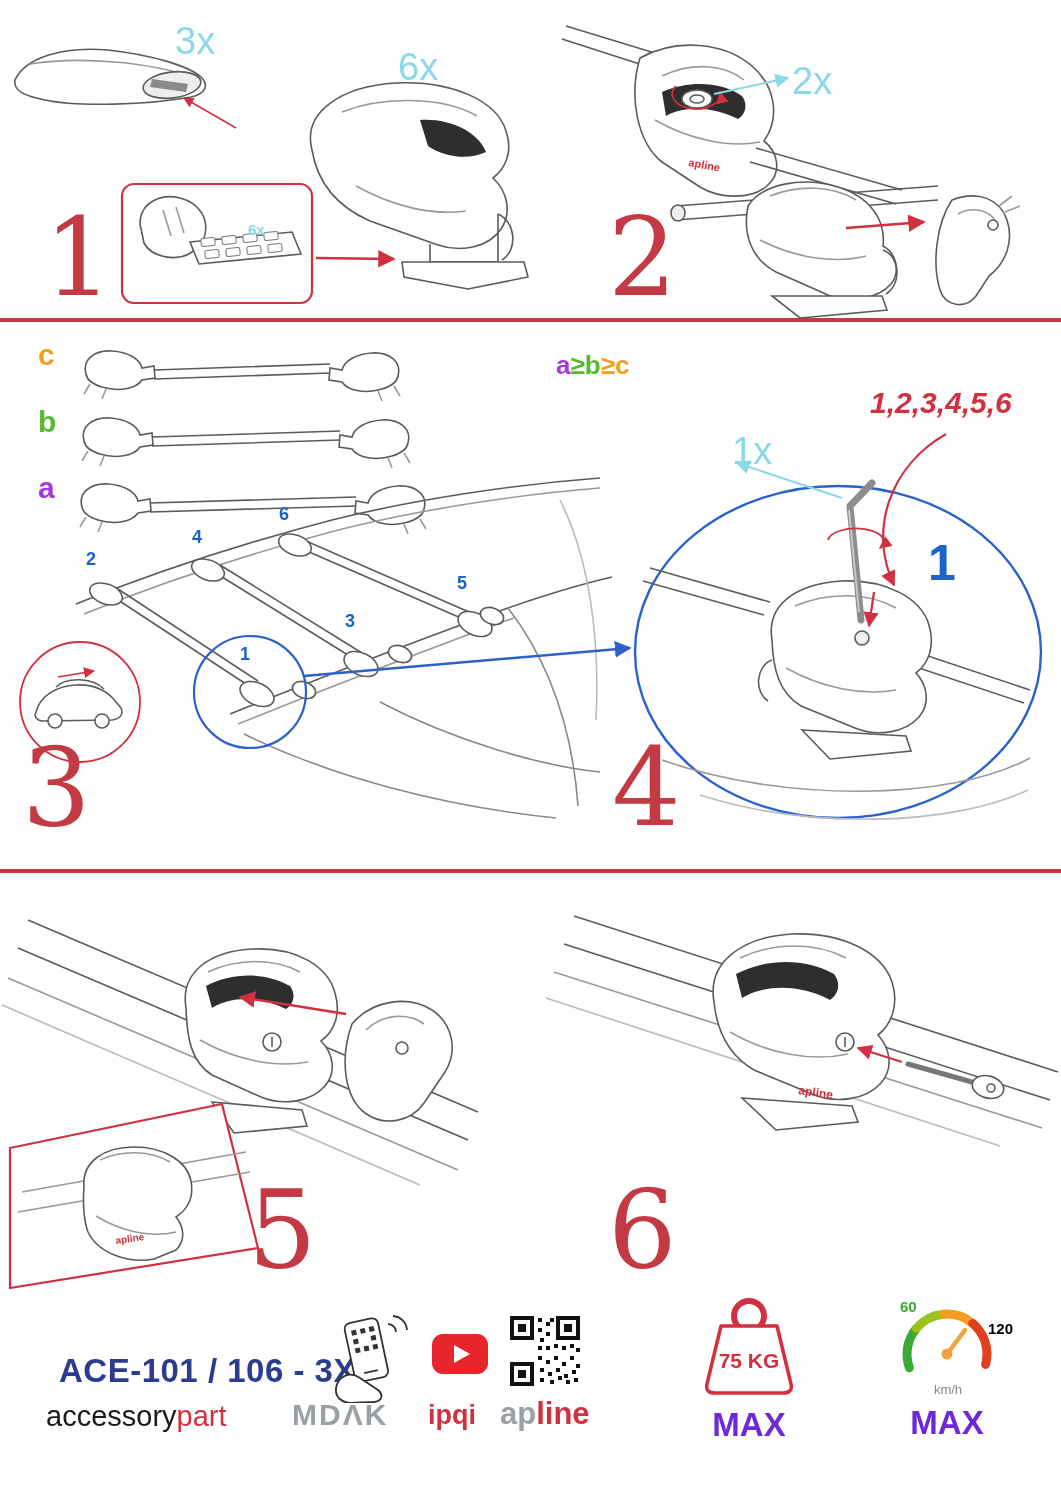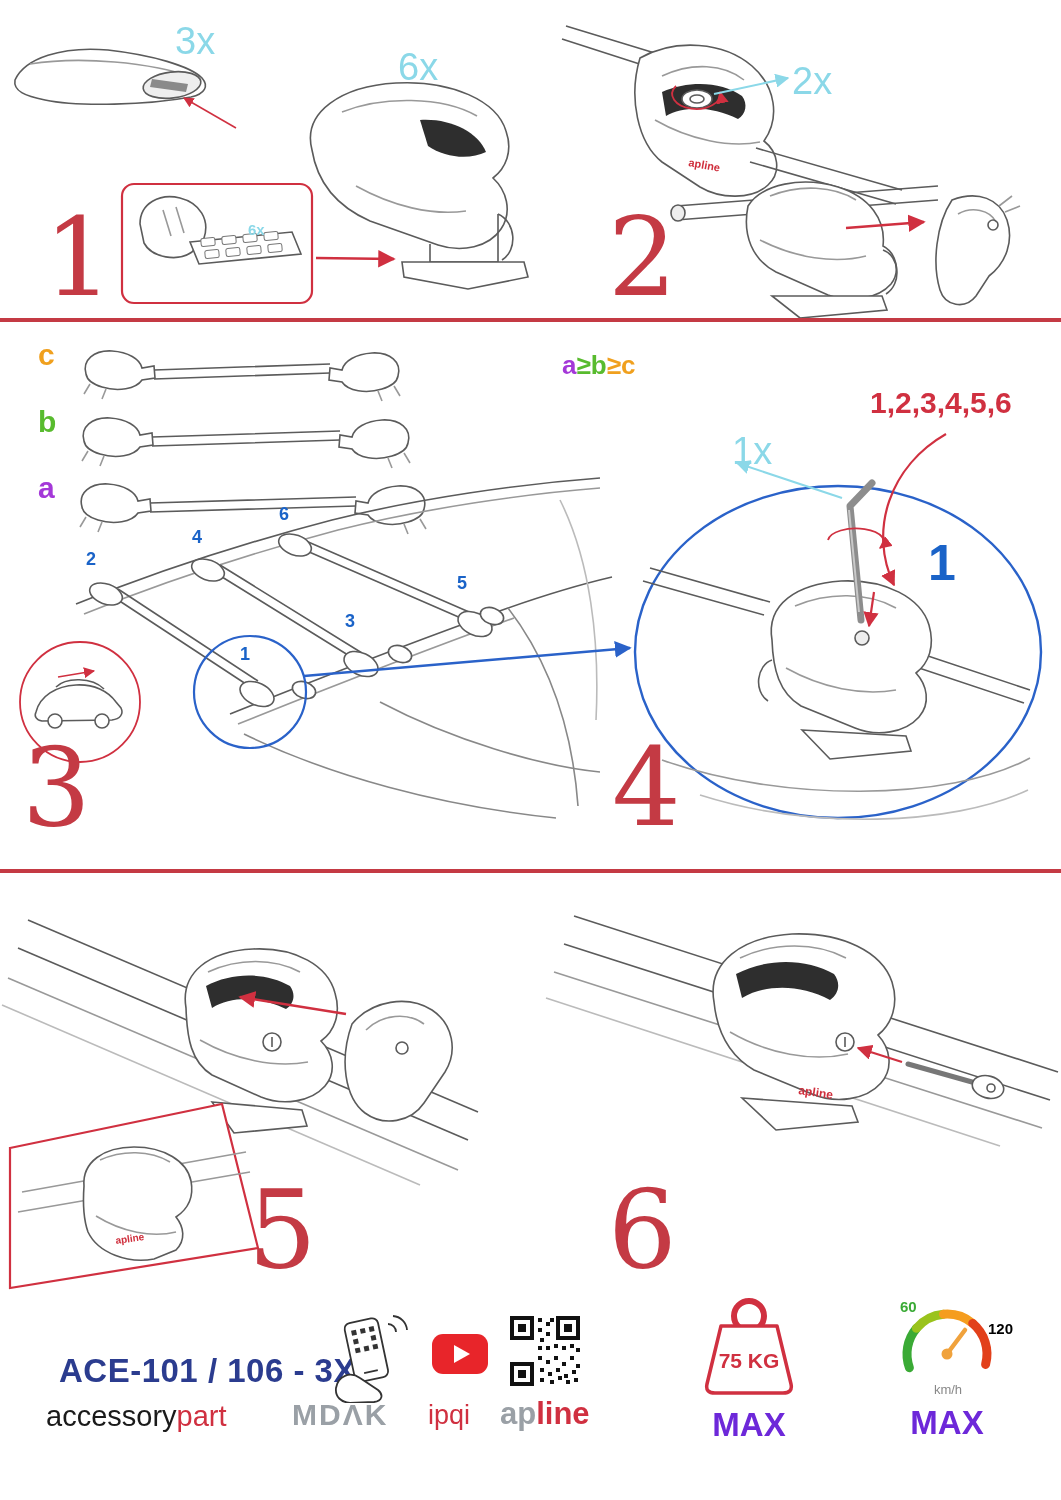--- a/index.html
+++ b/index.html
@@ -9,28 +9,28 @@
   }
   .abs{position:absolute;}
   .num{
     font-family:"DejaVu Serif",serif;font-size:108px;line-height:0.85;
     color:#c43a44;
   }
   .qty{font-size:38px;font-weight:500;color:#8bd8e8;line-height:1;}
   .qty-small{font-size:15px;font-weight:bold;color:#8bd8e8;line-height:1;}
   .pos{font-size:18px;font-weight:bold;color:#1a63c8;line-height:1;}
   .big-pos{font-size:50px;font-weight:bold;color:#1a63c8;line-height:1;}
-  .seq{font-size:30px;font-weight:bold;color:#d03040;line-height:1;}
+  .seq{font-size:30px;font-weight:bold;color:#d03040;line-height:1;font-style:italic;}
   .bar-label{font-size:30px;font-weight:bold;line-height:1;}
-  .rule{font-size:26px;font-weight:bold;line-height:1;margin-left:6px;}
+  .rule{font-size:26px;font-weight:bold;line-height:1;}
   .divider{position:absolute;left:0;width:1061px;height:4px;background:#c43a44;}
   .model{font-size:33px;font-weight:bold;color:#2b3c8f;letter-spacing:.5px;margin-left:13px;}
   .brandline{font-size:29px;font-weight:normal;}
   .mdak{font-size:30px;font-weight:bold;color:#9aa0a6;letter-spacing:2px;}
-  .ipqi{font-size:27px;font-weight:normal;color:#d03040;}
+  .ipqi{font-size:27px;font-weight:bold;color:#d03040;}
   .apline{font-size:31px;font-weight:bold;}
   .max{font-size:33px;font-weight:bold;color:#6d28d9;text-align:center;}
   .speed-lo{font-size:15px;font-weight:bold;color:#3aaa35;}
   .speed-hi{font-size:15px;font-weight:bold;color:#000000;}
   .speed-unit{font-size:13px;color:#888;text-align:center;}
   svg{display:block;}
 </style>
 </head>
 <body>
 

